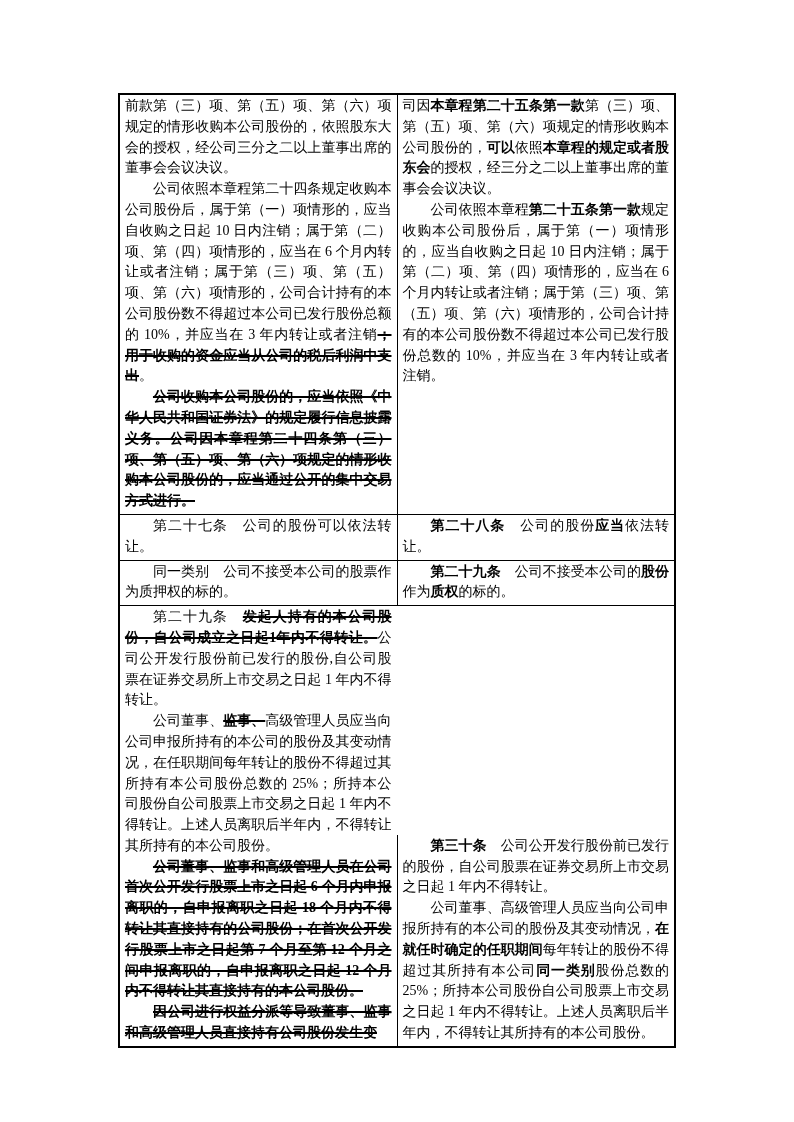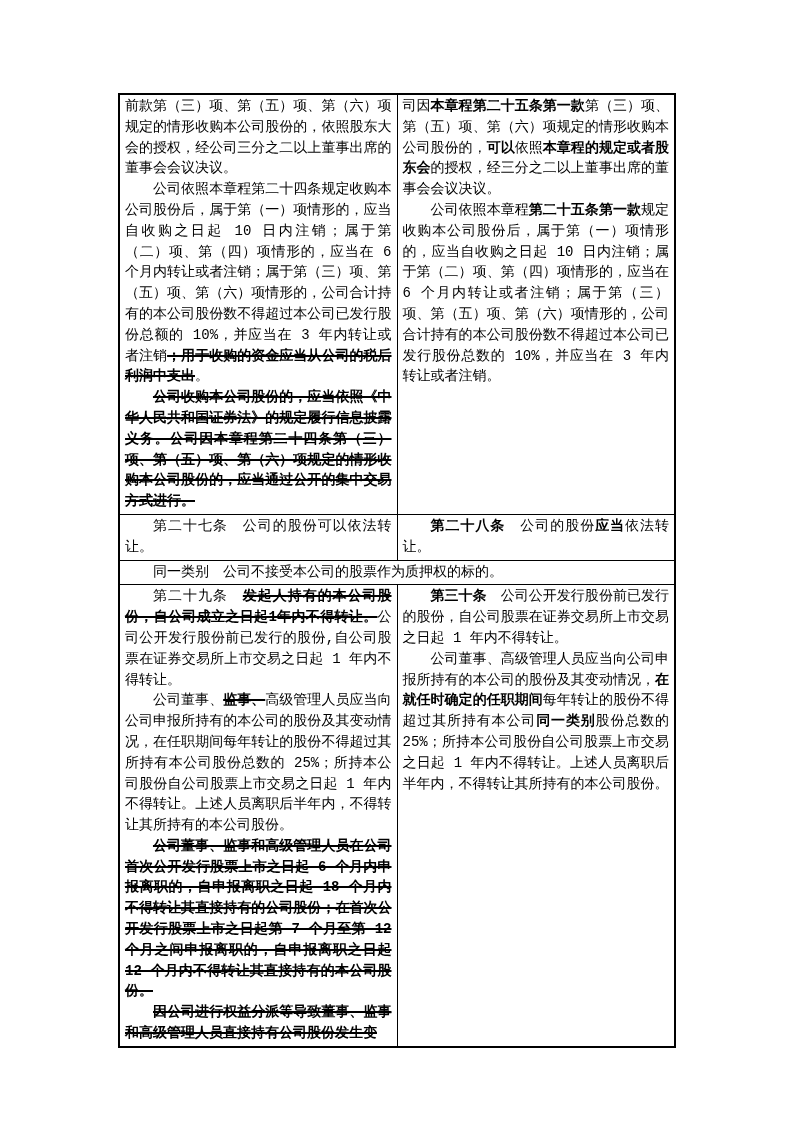--- a/index.html
+++ b/index.html
@@ -6,40 +6,41 @@
     margin: 0;
     padding: 0;
     background: #ffffff;
   }
   .page {
     position: relative;
     width: 794px;
     height: 1122px;
     background: #ffffff;
     overflow: hidden;
-    font-family: Liberation Mono, monospace;
+    font-family: Liberation Serif, serif;
     color: #000000;
   }
   .ctable {
     position: absolute;
     left: 118px;
     top: 93px;
     width: 558px;
     min-height: 918px;
     box-sizing: border-box;
     border: 2px solid #000000;
     display: flex;
     flex-direction: column;
   }
   .trow {
     display: flex;
     align-items: stretch;
   }
   .trow + .trow {
     border-top: 1px solid #000000;
+    align-items: flex-end;
   }
   .tcell {
     flex: 1 1 0;
     box-sizing: border-box;
     padding: 1px 5px 2px 5px;
     font-size: 14px;
     line-height: 20.8px;
     text-align: justify;
     overflow: hidden;
   }
@@ -80,20 +81,23 @@
           <p class="para indent"><span>第二十七条　公司的股份可以依法转让。</span></p>
         </div>
         <div class="tcell">
           <p class="para indent"><span class="b">第二十八条</span><span>　公司的股份</span><span class="b">应当</span><span>依法转让。</span></p>
         </div>
       </div>
       <div class="trow">
         <div class="tcell">
           <p class="para indent"><span>同一类别　公司不接受本公司的股票作为质押权的标的。</span></p>
         </div>
+        <div class="tcell">
+          <p class="para indent"><span class="b">第二十九条</span><span>　公司不接受本公司的</span><span class="b">股份</span><span>作为</span><span class="b">质权</span><span>的标的。</span></p>
+        </div>
       </div>
       <div class="trow">
         <div class="tcell">
           <p class="para indent"><span>第二十九条　</span><span class="b s">发起人持有的本公司股份，自公司成立之日起1年内不得转让。</span><span>公司公开发行股份前已发行的股份,自公司股票在证券交易所上市交易之日起 1 年内不得转让。</span></p>
           <p class="para indent"><span>公司董事、</span><span class="b s">监事、</span><span>高级管理人员应当向公司申报所持有的本公司的股份及其变动情况，在任职期间每年转让的股份不得超过其所持有本公司股份总数的 25%；所持本公司股份自公司股票上市交易之日起 1 年内不得转让。上述人员离职后半年内，不得转让其所持有的本公司股份。</span></p>
           <p class="para indent"><span class="b s">公司董事、监事和高级管理人员在公司首次公开发行股票上市之日起 6 个月内申报离职的，自申报离职之日起 18 个月内不得转让其直接持有的公司股份；在首次公开发行股票上市之日起第 7 个月至第 12 个月之间申报离职的，自申报离职之日起 12 个月内不得转让其直接持有的本公司股份。</span></p>
           <p class="para indent"><span class="b s">因公司进行权益分派等导致董事、监事和高级管理人员直接持有公司股份发生变</span></p>
         </div>
         <div class="tcell">
           <p class="para indent"><span class="b">第三十条</span><span>　公司公开发行股份前已发行的股份，自公司股票在证券交易所上市交易之日起 1 年内不得转让。</span></p>

